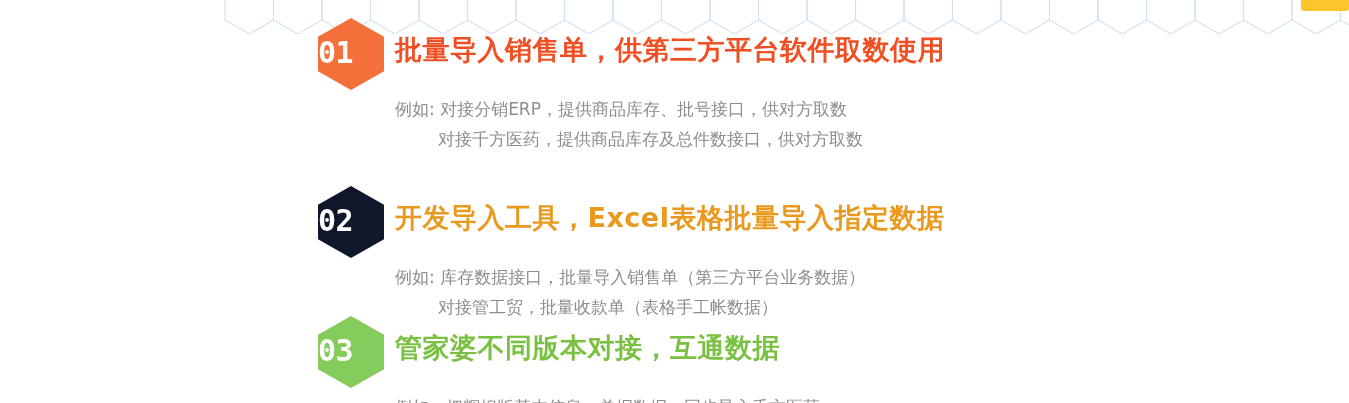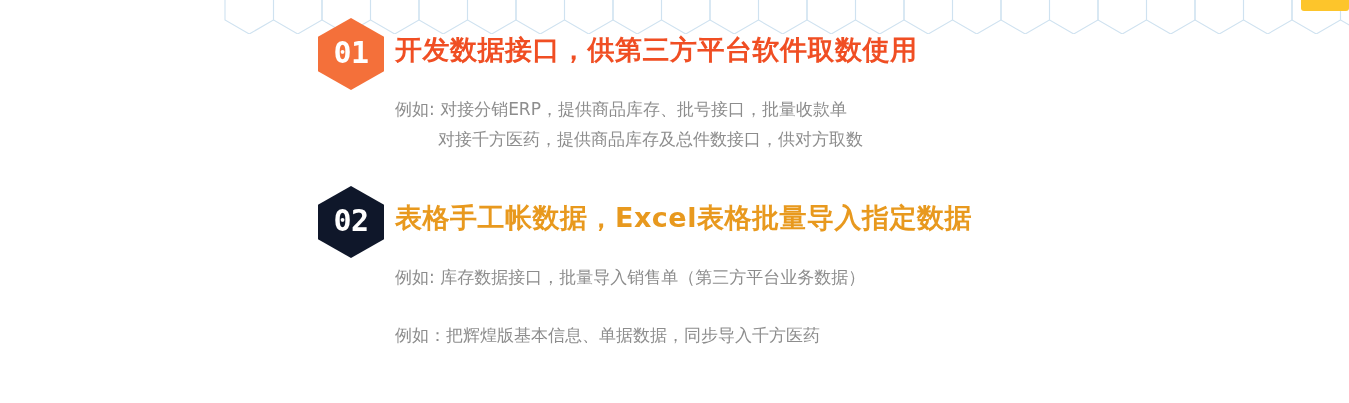--- a/index.html
+++ b/index.html
@@ -65,21 +65,20 @@
 
   .hex-badge {
     position: relative;
     width: 66px;
     height: 72px;
     flex: 0 0 66px;
     -webkit-clip-path: polygon(50% 0%, 100% 26%, 100% 74%, 50% 100%, 0% 74%, 0% 26%);
     clip-path: polygon(50% 0%, 100% 26%, 100% 74%, 50% 100%, 0% 74%, 0% 26%);
     display: flex;
     align-items: center;
-    justify-content: center;
   }
   .hex-badge .hex-num {
     font-family: "DejaVu Sans Mono", "Liberation Mono", monospace;
     font-size: 30px;
     font-weight: bold;
     color: #ffffff;
     letter-spacing: -0.5px;
     line-height: 1;
     margin-top: -2px;
   }
@@ -211,40 +210,47 @@
     
   </div>
 
   <div id="content">
 
     <section class="feature-block" data-index="0">
       <div class="head-row">
         <div class="hex-badge" style="background: rgb(244, 112, 58);">
           <span class="hex-num">01</span>
         </div>
-        <h2 class="title" style="color: rgb(240, 78, 35);">开发数据接口，供第三方平台软件取数使用</h2>
+        <h2 class="title" style="color: rgb(240, 78, 35);">批量导入销售单，供第三方平台软件取数使用</h2>
       </div>
       <div class="examples">
-        <div class="example-line">例如: 对接分销ERP，提供商品库存、批号接口，批量收款单</div>
+        <div class="example-line">例如: 对接分销ERP，提供商品库存、批号接口，供对方取数</div>
         <div class="example-line indented">对接千方医药，提供商品库存及总件数接口，供对方取数</div>
       </div>
     </section>
 
     <section class="feature-block" data-index="1">
       <div class="head-row">
         <div class="hex-badge" style="background: #0f172a;">
           <span class="hex-num">02</span>
         </div>
-        <h2 class="title" style="color: rgb(232, 153, 30);">表格手工帐数据，Excel表格批量导入指定数据</h2>
+        <h2 class="title" style="color: rgb(232, 153, 30);">开发导入工具，Excel表格批量导入指定数据</h2>
       </div>
       <div class="examples">
         <div class="example-line">例如: 库存数据接口，批量导入销售单（第三方平台业务数据）</div>
+        <div class="example-line indented">对接管工贸，批量收款单（表格手工帐数据）</div>
       </div>
     </section>
 
     <section class="feature-block" data-index="2">
+      <div class="head-row">
+        <div class="hex-badge" style="background: rgb(132, 204, 92);">
+          <span class="hex-num">03</span>
+        </div>
+        <h2 class="title" style="color: rgb(122, 193, 67);">管家婆不同版本对接，互通数据</h2>
+      </div>
       <div class="examples">
         <div class="example-line">例如：把辉煌版基本信息、单据数据，同步导入千方医药</div>
       </div>
     </section>
 
   </div>
 </div>
 
 </body></html>

